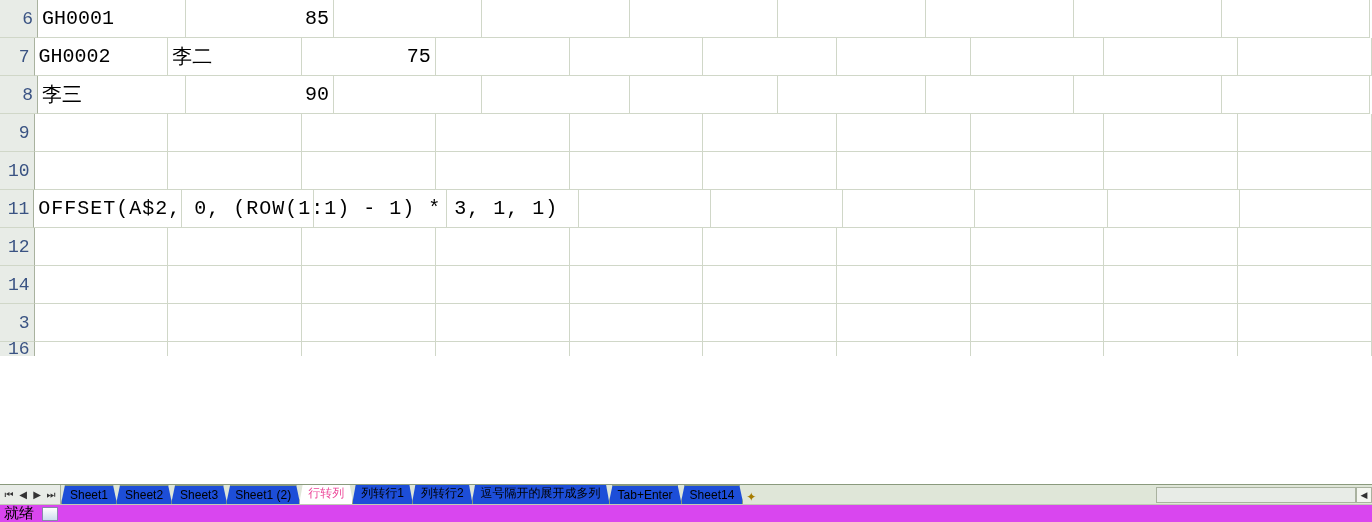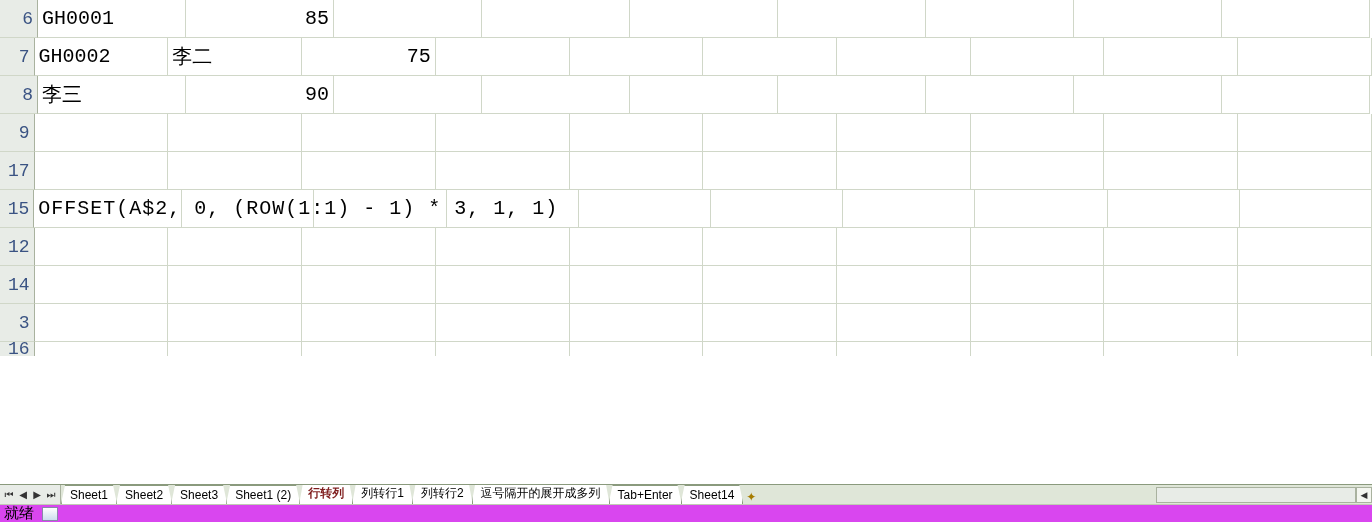--- a/index.html
+++ b/index.html
@@ -13,22 +13,22 @@
 .c-c { width: 148px; justify-content: flex-end; }
 .c-rest { width: 148px; }
 .formula { font-family: "Courier New", monospace; letter-spacing: 1px; white-space: nowrap; overflow: visible; }
 .row-16 { height: 14px; }
 .row-16 .cell, .row-16 .row-hdr { border-bottom: none; text-align: right; }
 
 .tabbar { position: absolute; bottom: 18px; left: 0; right: 0; height: 20px; background: #dfe6d8; display: flex; align-items: stretch; font-size: 12px; border-top: 1px solid #8a9a7d; }
 .nav-btns { display: flex; align-items: center; background: #e8ece7; padding: 0 2px; border-right: 1px solid #a9b29f; }
 .nav-btn { width: 14px; height: 16px; display: flex; align-items: center; justify-content: center; color: #333; cursor: pointer; font-size: 10px; }
 .tabs { display: flex; align-items: flex-end; flex: 1; overflow: hidden; }
-.tab { padding: 2px 8px; background: #ffffff; border: 1px solid #8a9a7d; border-bottom: none; margin-right: -1px; color: #000; cursor: pointer; white-space: nowrap; clip-path: polygon(4px 0, calc(100% - 4px) 0, 100% 100%, 0 100%); position: relative; }
-.tab.active { background: #fff; color: #7f1d1d; z-index: 2; font-weight: bold; }
+.tab { padding: 2px 8px; background: #1d4ed8; border: 1px solid #8a9a7d; border-bottom: none; margin-right: -1px; color: #000; cursor: pointer; white-space: nowrap; clip-path: polygon(4px 0, calc(100% - 4px) 0, 100% 100%, 0 100%); position: relative; }
+.tab.active { background: #fff; color: #ec4899; z-index: 2; font-weight: normal; }
 .newtab { width: 18px; display: flex; align-items: center; justify-content: center; color: #a67c00; cursor: pointer; }
 .scroll-right { display: flex; align-items: center; margin-left: auto; }
 .scroll-track { width: 200px; height: 16px; background: #e8ece7; border: 1px solid #a9b29f; }
 .scroll-btn { width: 16px; height: 16px; background: #f4f6f0; border: 1px solid #a9b29f; display: flex; align-items: center; justify-content: center; font-size: 9px; color: #333; }
 
 .status { position: absolute; bottom: 0; left: 0; right: 0; height: 18px; background: #d946ef; display: flex; align-items: center; font-size: 15px; padding: 8px 4px; border-top: 1px solid #c0cbb4; }
 .status-icon { width: 16px; height: 14px; margin-left: 8px; display: inline-block; background: linear-gradient(#fff,#cde); border: 1px solid #88a; }
 </style>
 </head>
 <body>
@@ -83,35 +83,35 @@
     <div class="cell c-rest"></div>
     <div class="cell c-rest"></div>
     <div class="cell c-rest"></div>
     <div class="cell c-rest"></div>
     <div class="cell c-rest"></div>
     <div class="cell c-rest"></div>
     <div class="cell c-rest"></div>
   </div>
 
   <div class="row">
-    <div class="row-hdr">17</div>
-    <div class="cell c-a"></div>
-    <div class="cell c-b"></div>
-    <div class="cell c-c"></div>
-    <div class="cell c-rest"></div>
-    <div class="cell c-rest"></div>
-    <div class="cell c-rest"></div>
-    <div class="cell c-rest"></div>
-    <div class="cell c-rest"></div>
-    <div class="cell c-rest"></div>
-    <div class="cell c-rest"></div>
-  </div>
-
-  <div class="row">
-    <div class="row-hdr">15</div>
+    <div class="row-hdr">10</div>
+    <div class="cell c-a"></div>
+    <div class="cell c-b"></div>
+    <div class="cell c-c"></div>
+    <div class="cell c-rest"></div>
+    <div class="cell c-rest"></div>
+    <div class="cell c-rest"></div>
+    <div class="cell c-rest"></div>
+    <div class="cell c-rest"></div>
+    <div class="cell c-rest"></div>
+    <div class="cell c-rest"></div>
+  </div>
+
+  <div class="row">
+    <div class="row-hdr">11</div>
     <div class="cell c-a formula" style="overflow:visible;z-index:1;">OFFSET(A$2, 0, (ROW(1:1) - 1) * 3, 1, 1)</div>
     <div class="cell c-b"></div>
     <div class="cell c-c"></div>
     <div class="cell c-rest"></div>
     <div class="cell c-rest"></div>
     <div class="cell c-rest"></div>
     <div class="cell c-rest"></div>
     <div class="cell c-rest"></div>
     <div class="cell c-rest"></div>
     <div class="cell c-rest"></div>

